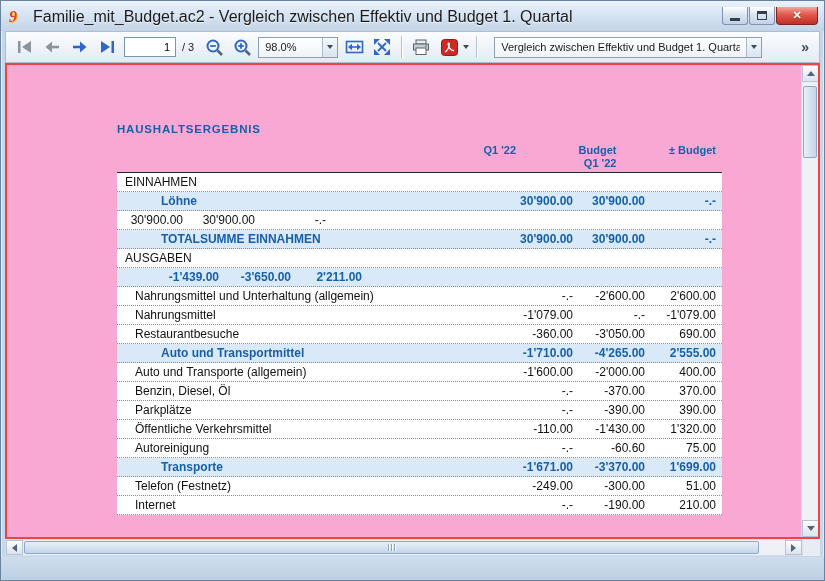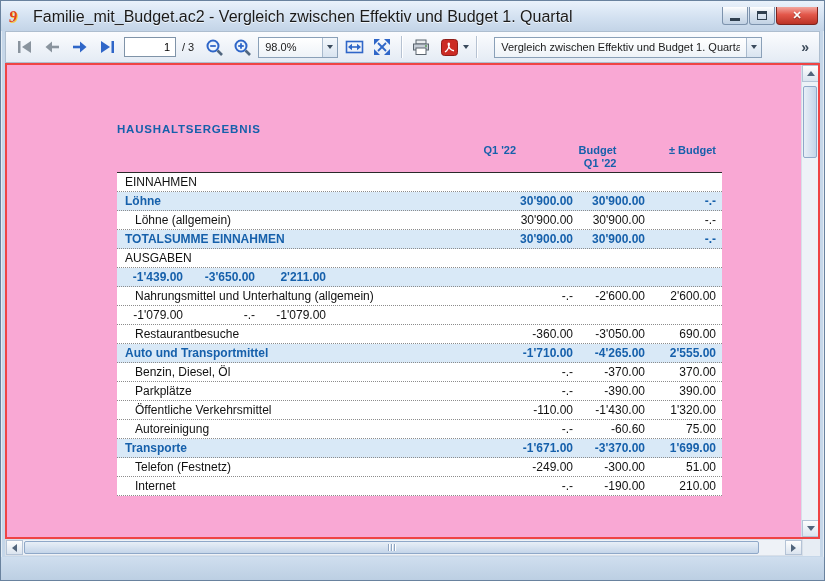--- a/index.html
+++ b/index.html
@@ -95,21 +95,21 @@
   .rtable {
     position: absolute; left: 110px; top: 107px; width: 605px;
     border-top: 1px solid #2a2a2a; font-size: 12px;
   }
   .trow { display: flex; align-items: center; height: 19px; border-bottom: 1px dotted #8c8c8c; background: #fff; color: #111; }
   .trow .c { white-space: nowrap; overflow: hidden; }
   .trow .label { flex: 1; padding-left: 8px; }
   .trow .num { width: 72px; text-align: right; padding-right: 6px; }
   .trow .num:last-child { width: 71px; }
   .trow.detail .label { padding-left: 18px; }
-  .trow.group, .trow.total { background: #d9e9f7; color: #1660ab; font-weight: bold; }
+  .trow.group, .trow.total { background: #d9e9f7; color: #1660ab; font-weight: bold; padding-left: 36px; }
 
   
   .vscroll { position: absolute; right: 0; top: 0; bottom: 0; width: 17px; background: #eef2f7; border-left: 1px solid #d8dfe8; }
   .sbtn {
     position: absolute; width: 17px; height: 17px; left: 0;
     background: linear-gradient(#fdfdfd, #dbe4ef); border: 1px solid #b4c3d6;
     display: flex; align-items: center; justify-content: center;
   }
   .sbtn.up { top: 0; } .sbtn.down { bottom: 0; }
   .tri-up-s { width:0;height:0;border-left:4px solid transparent;border-right:4px solid transparent;border-bottom:5px solid #52657c; }
@@ -274,21 +274,20 @@
             <div class="c num"></div>
             <div class="c num"></div>
           </div>
           <div class="trow group">
             <div class="c label">Löhne</div>
             <div class="c num">30'900.00</div>
             <div class="c num">30'900.00</div>
             <div class="c num">-.-</div>
           </div>
           <div class="trow detail">
-            <div class="c label">Löhne (allgemein)</div>
             <div class="c num">30'900.00</div>
             <div class="c num">30'900.00</div>
             <div class="c num">-.-</div>
           </div>
           <div class="trow total">
             <div class="c label">TOTALSUMME EINNAHMEN</div>
             <div class="c num">30'900.00</div>
             <div class="c num">30'900.00</div>
             <div class="c num">-.-</div>
           </div>
@@ -303,35 +302,42 @@
             <div class="c num">-3'650.00</div>
             <div class="c num">2'211.00</div>
           </div>
           <div class="trow detail">
             <div class="c label">Nahrungsmittel und Unterhaltung (allgemein)</div>
             <div class="c num">-.-</div>
             <div class="c num">-2'600.00</div>
             <div class="c num">2'600.00</div>
           </div>
           <div class="trow detail">
+            <div class="c label">Nahrungsmittel</div>
             <div class="c num">-1'079.00</div>
             <div class="c num">-.-</div>
             <div class="c num">-1'079.00</div>
           </div>
           <div class="trow detail">
             <div class="c label">Restaurantbesuche</div>
             <div class="c num">-360.00</div>
             <div class="c num">-3'050.00</div>
             <div class="c num">690.00</div>
           </div>
           <div class="trow group">
             <div class="c label">Auto und Transportmittel</div>
             <div class="c num">-1'710.00</div>
             <div class="c num">-4'265.00</div>
             <div class="c num">2'555.00</div>
+          </div>
+          <div class="trow detail">
+            <div class="c label">Auto und Transporte (allgemein)</div>
+            <div class="c num">-1'600.00</div>
+            <div class="c num">-2'000.00</div>
+            <div class="c num">400.00</div>
           </div>
           <div class="trow detail">
             <div class="c label">Benzin, Diesel, Öl</div>
             <div class="c num">-.-</div>
             <div class="c num">-370.00</div>
             <div class="c num">370.00</div>
           </div>
           <div class="trow detail">
             <div class="c label">Parkplätze</div>
             <div class="c num">-.-</div>

